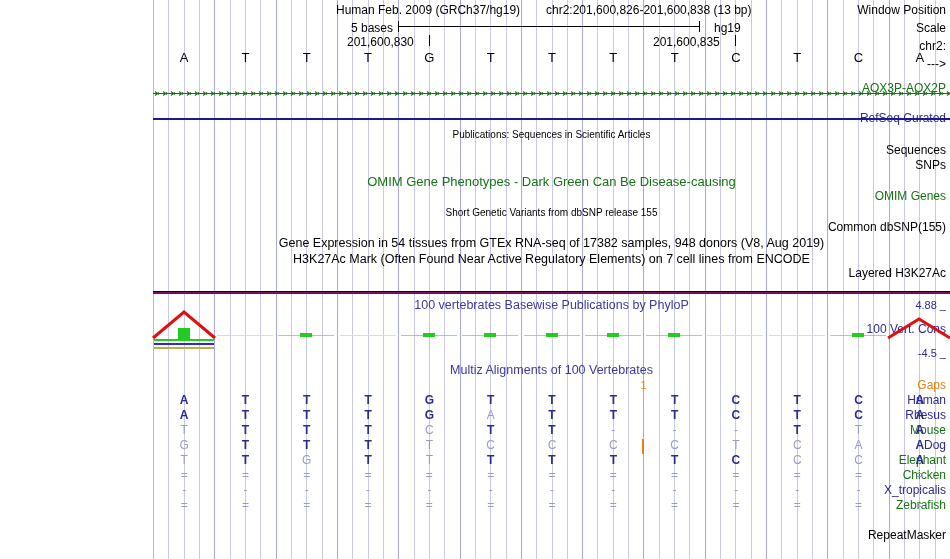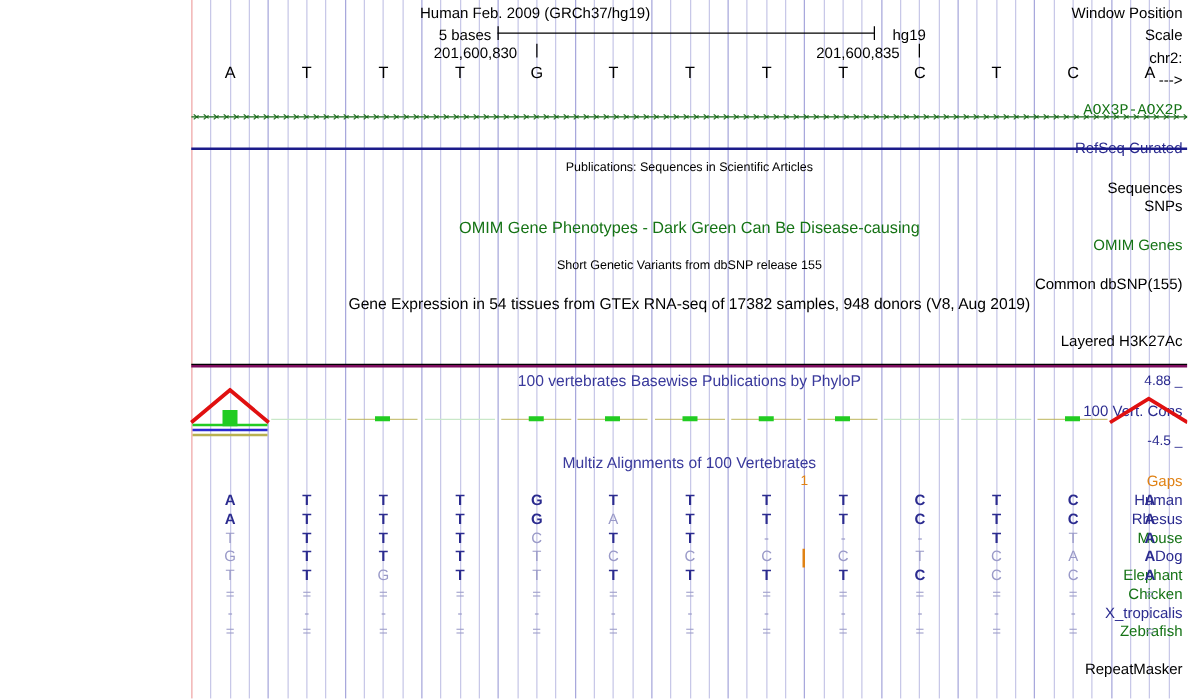--- a/index.html
+++ b/index.html
@@ -145,20 +145,21 @@
       <div class="gline" style="left: 873px;"></div>
       <div class="gline major" style="left: 889px;"></div>
       <div class="gline" style="left: 904px;"></div>
       <div class="gline" style="left: 919px;"></div>
       <div class="gline" style="left: 935px;"></div>
     </div>
   <div id="leftrule"></div>
 
   <div class="lbl" style="top:4px;">Window Position</div>
   <div class="hdr" style="left:336px;top:4px;">Human Feb. 2009 (GRCh37/hg19)</div>
+  <div class="hdr" style="left:546px;top:4px;">chr2:201,600,826-201,600,838 (13 bp)</div>
 
   <div class="lbl" style="top:22px;">Scale</div>
   <div class="hdr" style="left:351px;top:22px;">5 bases</div>
   <div id="scalebar" style="left:398px;top:21px;width:302px;">
     <div class="hbar"></div>
       <div class="cap" style="left:0;"></div>
       <div class="cap" style="right:0;"></div>
   </div>
   <div class="hdr" style="left:714px;top:22px;">hg19</div>
 
@@ -180,21 +181,21 @@
       <div class="base" style="left: 490.192px; top: 51px;">T</div>
       <div class="base" style="left: 551.5px; top: 51px;">T</div>
       <div class="base" style="left: 612.808px; top: 51px;">T</div>
       <div class="base" style="left: 674.115px; top: 51px;">T</div>
       <div class="base" style="left: 735.423px; top: 51px;">C</div>
       <div class="base" style="left: 796.731px; top: 51px;">T</div>
       <div class="base" style="left: 858.038px; top: 51px;">C</div>
       <div class="base" style="left: 919.346px; top: 51px;">A</div>
     </div>
 
-  <div class="lbl green" style="top:82px;font-family:Liberation Mono, monospace;">AOX3P-AOX2P</div>
+  <div class="lbl green" style="top:82px;">AOX3P-AOX2P</div>
   <div id="gencodeline">
       <div class="stem"></div>
       <div class="arw" style="left: 2px;"></div>
       <div class="arw" style="left: 10px;"></div>
       <div class="arw" style="left: 18px;"></div>
       <div class="arw" style="left: 26px;"></div>
       <div class="arw" style="left: 34px;"></div>
       <div class="arw" style="left: 42px;"></div>
       <div class="arw" style="left: 50px;"></div>
       <div class="arw" style="left: 58px;"></div>
@@ -299,20 +300,21 @@
   <div class="lbl" style="top:144px;">Sequences</div>
   <div class="lbl" style="top:159px;">SNPs</div>
 
   <div class="ttl green" style="top:176px;font-size:13px;">OMIM Gene Phenotypes - Dark Green Can Be Disease-causing</div>
   <div class="lbl green" style="top:190px;">OMIM Genes</div>
 
   <div class="ttl sm" style="top:207px;">Short Genetic Variants from dbSNP release 155</div>
   <div class="lbl" style="top:221px;">Common dbSNP(155)</div>
 
   <div class="ttl" style="top:237px;font-size:12.5px;">Gene Expression in 54 tissues from GTEx RNA-seq of 17382 samples, 948 donors (V8, Aug 2019)</div>
+  <div class="ttl" style="top:253px;font-size:12.5px;">H3K27Ac Mark (Often Found Near Active Regulatory Elements) on 7 cell lines from ENCODE</div>
   <div class="lbl" style="top:267px;">Layered H3K27Ac</div>
   <div id="topbar"></div>
   <div id="h3kline"></div>
 
   <div class="ttl blue" style="top:299px;font-size:12.5px;">100 vertebrates Basewise Publications by PhyloP</div>
   <div class="lbl blue small" style="top:299px;">4.88 _</div>
   <div class="lbl blue" style="top:323px;">100 Vert. Cons</div>
   <div class="lbl blue small" style="top:347px;">-4.5 _</div>
   <div id="constrack">
       <svg width="66" height="30" style="position: absolute; left: -2.34615px; top: 10px;">

